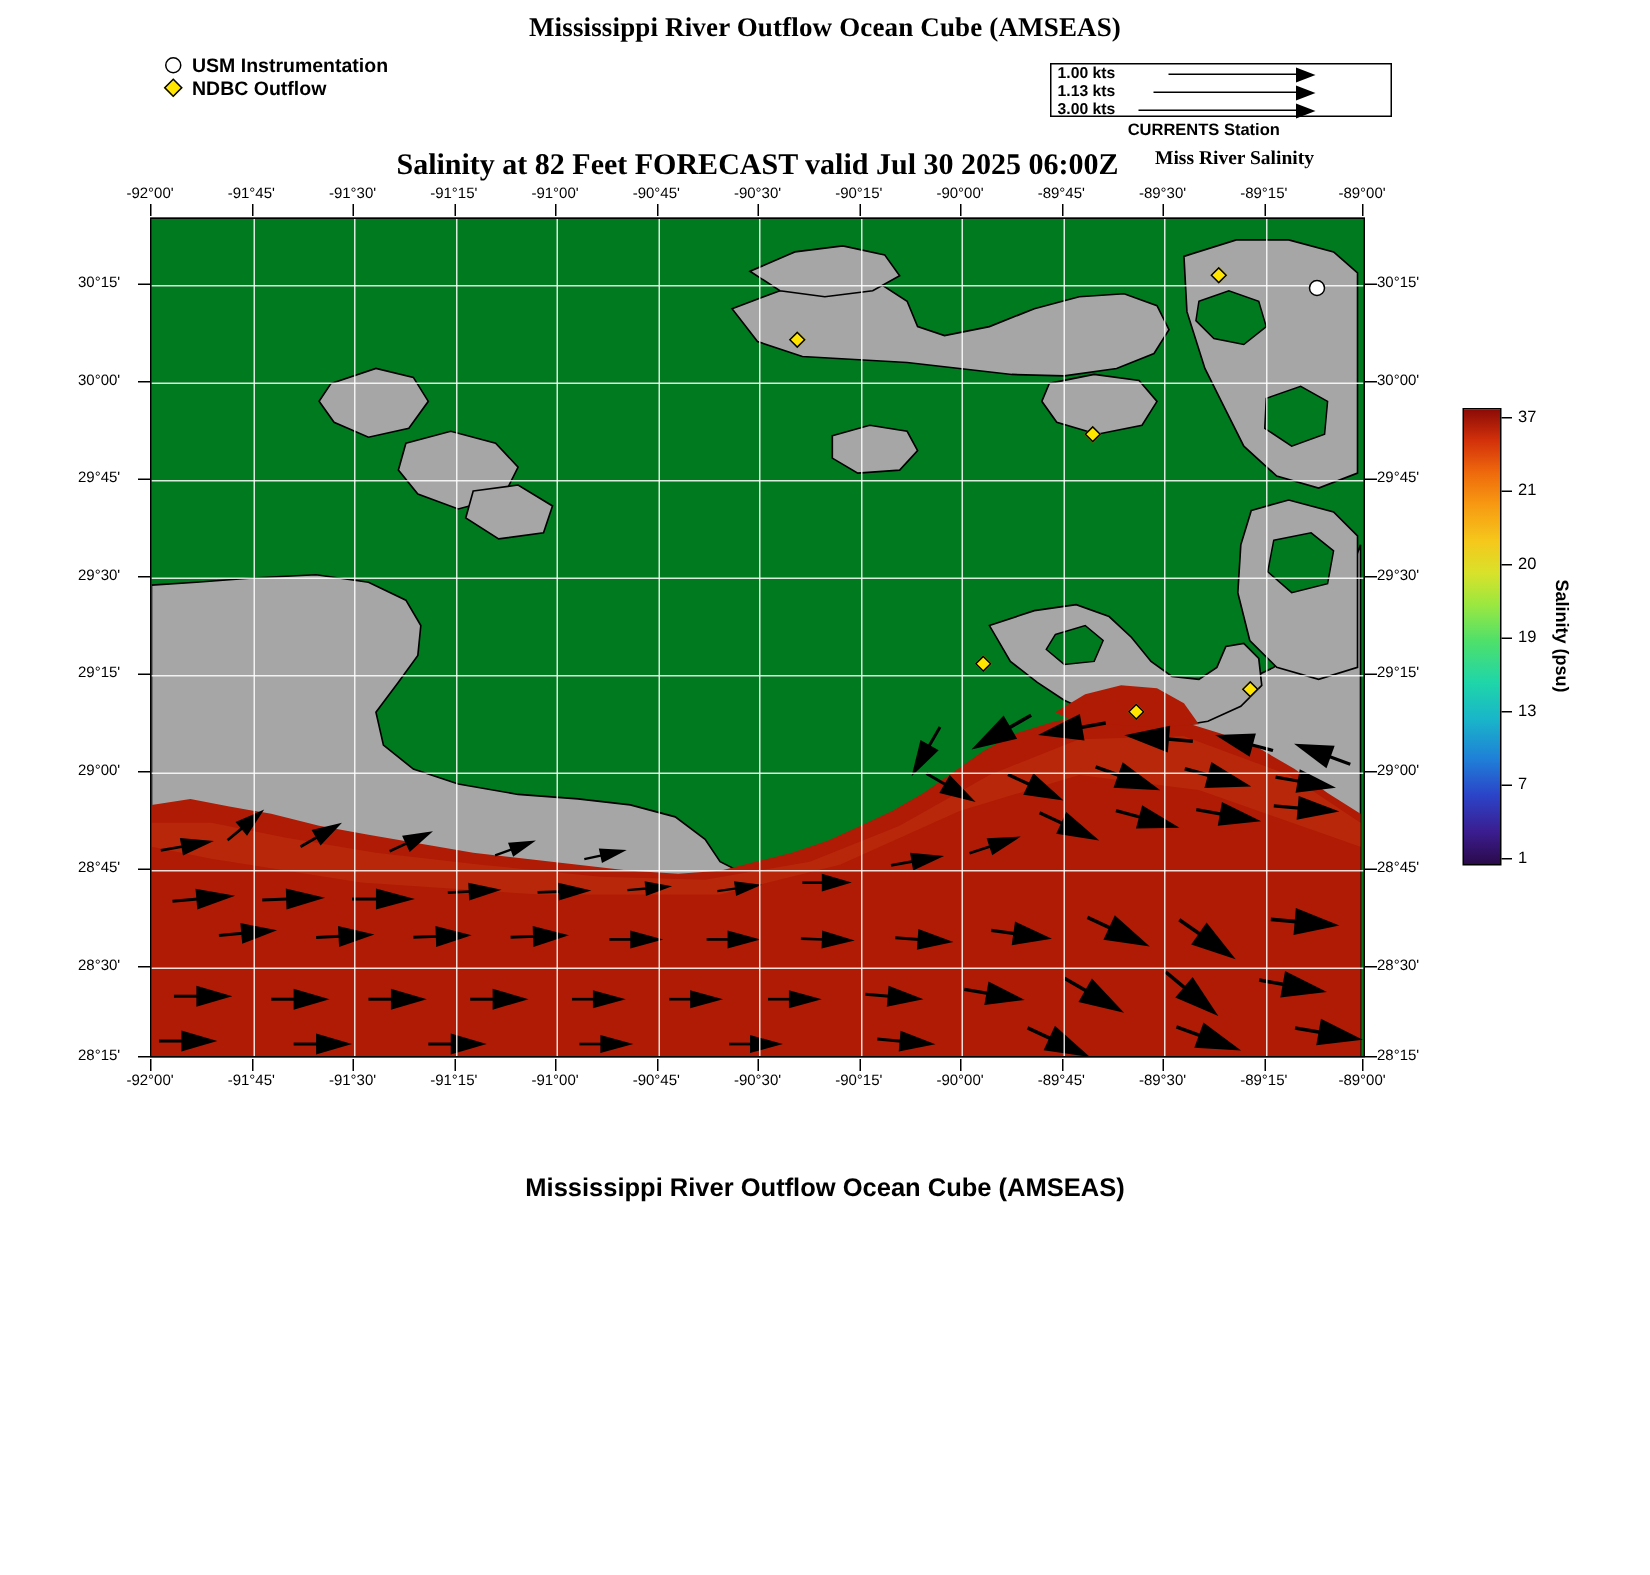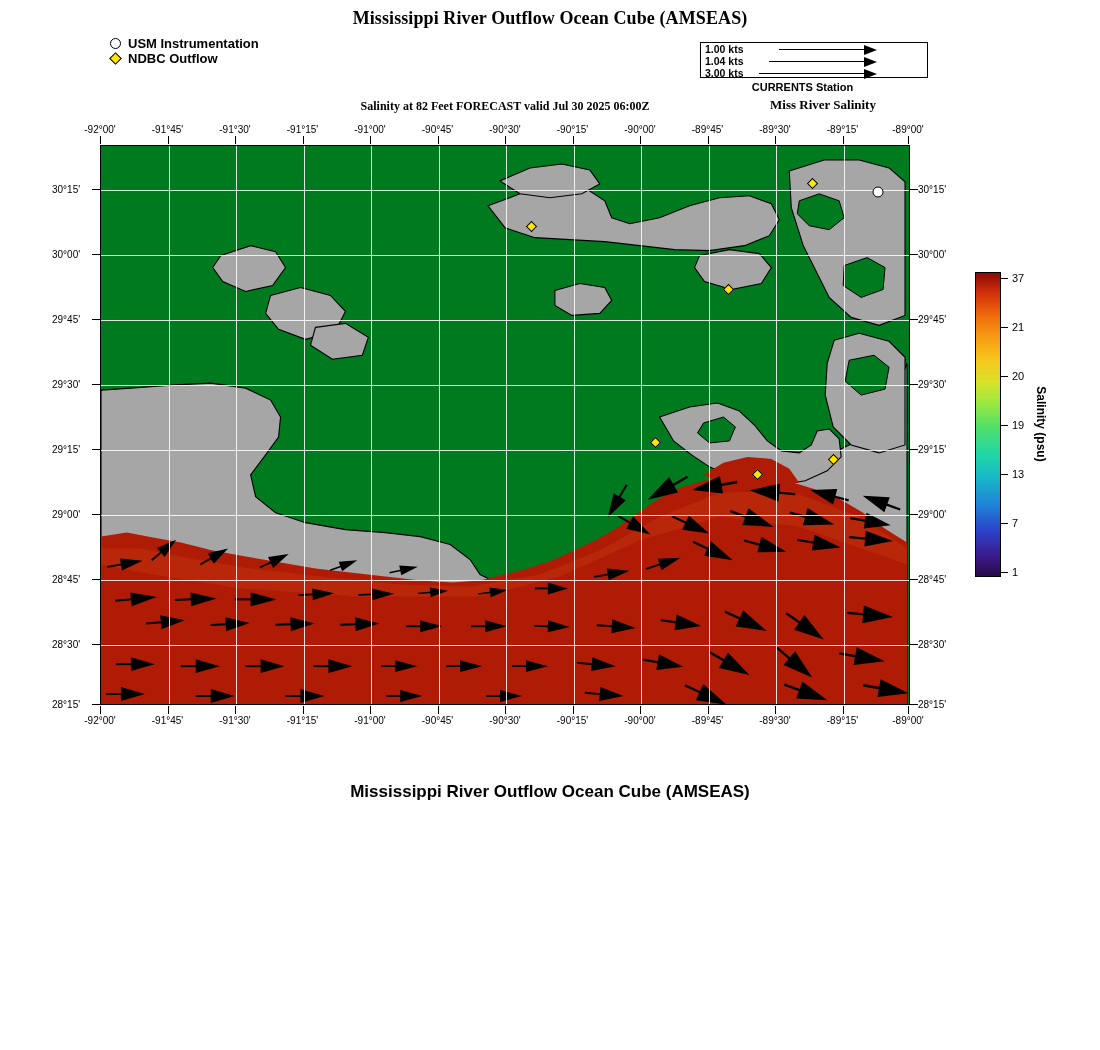--- a/index.html
+++ b/index.html
@@ -30,21 +30,21 @@
     text-align: center;
     font-family: "Liberation Sans", sans-serif;
     font-weight: bold;
     font-size: 17px;
   }
   #subtitle {
     left: 100px; top: 99px; width: 810px;
     text-align: center;
     font-family: "Liberation Serif", serif;
     font-weight: bold;
-    font-size: 12px;
+    font-size: 20px;
   }
   #outflow-label {
     left: 770px; top: 97px;
     font-family: "Liberation Serif", serif;
     font-weight: bold;
     font-size: 13px;
   }
 
   
   #legend {
@@ -214,21 +214,21 @@
   </div>
 </div>
 
 <div class="abs" id="vector-key">
   <div class="vk-row">
     <span class="vk-lbl">1.00 kts</span>
     <span class="vk-line" style="left:78px; width:85px;"></span>
     <span class="vk-head" style="left:163px;"></span>
   </div>
   <div class="vk-row">
-    <span class="vk-lbl">1.04 kts</span>
+    <span class="vk-lbl">1.13 kts</span>
     <span class="vk-line" style="left:68px; width:95px;"></span>
     <span class="vk-head" style="left:163px;"></span>
   </div>
   <div class="vk-row">
     <span class="vk-lbl">3.00 kts</span>
     <span class="vk-line" style="left:58px; width:105px;"></span>
     <span class="vk-head" style="left:163px;"></span>
   </div>
 </div>
 <div class="abs" id="vector-key-caption">CURRENTS Station</div>

